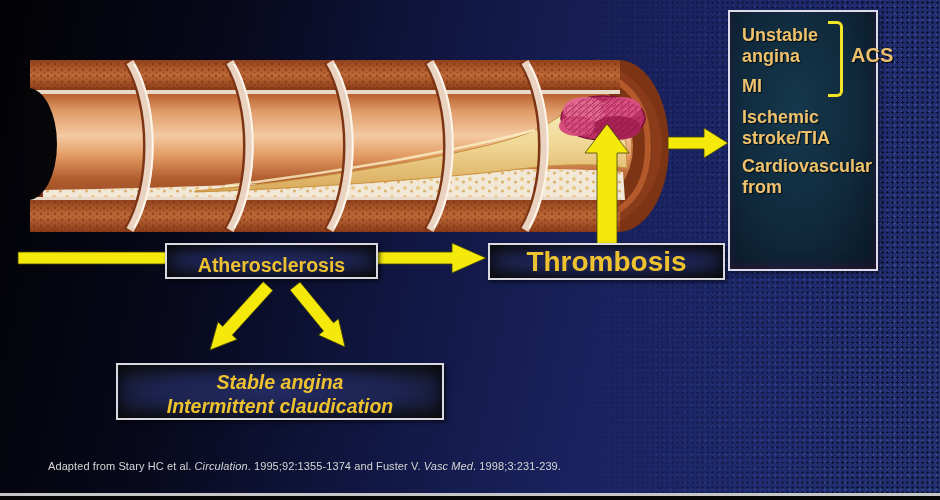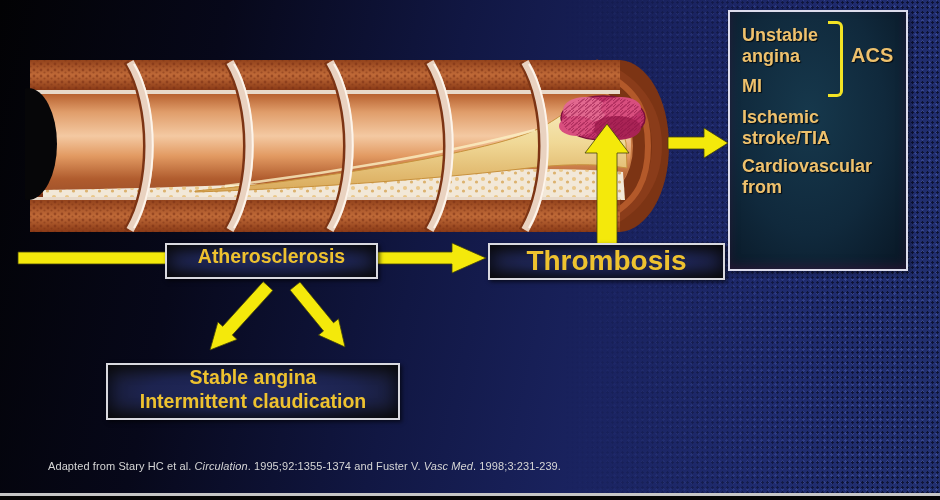--- a/index.html
+++ b/index.html
@@ -21,28 +21,28 @@
 
   .label-box{
     position:absolute;z-index:4;box-sizing:border-box;
     border:2px solid var(--box-border-gray,#d9d9df);
     background:
       radial-gradient(ellipse at center,rgba(35,43,99,.95) 0%,rgba(29,36,81,.95) 52%,rgba(19,19,24,.97) 100%);
     background-color:#15182e;
     box-shadow:inset 0 0 14px 4px rgba(0,0,0,.55),2px 2px 4px rgba(0,0,0,.6);
     color:var(--box-text-gold,#eec22f);
     font-weight:bold;text-align:center;
-    display:flex;flex-direction:column;align-items:center;justify-content:flex-start;
+    display:flex;flex-direction:column;align-items:center;justify-content:flex-end;
   }
   #athero-box{left:165px;top:243px;width:213px;height:36px;font-size:19.5px;}
   #thrombosis-box{left:488px;top:243px;width:237px;height:37px;font-size:28px;}
-  #stable-box{left:106px;top:363px;width:294px;height:57px;font-size:19.5px;line-height:24px;}
+  #stable-box{left:116px;top:363px;width:328px;height:57px;font-size:19.5px;line-height:24px;font-style:italic;}
 
   #outcomes-panel{
-    position:absolute;left:728px;top:10px;width:180px;height:261px;z-index:4;box-sizing:border-box;
+    position:absolute;left:728px;top:10px;width:150px;height:261px;z-index:4;box-sizing:border-box;
     border:2px solid var(--panel-border-white,#dcdcec);
     background:radial-gradient(ellipse at 45% 40%,#16384c 0%,#10293c 55%,#081624 100%);
     box-shadow:inset 0 -4px 10px rgba(60,20,60,.5),2px 2px 5px rgba(0,0,0,.5);
   }
   .outcome-list{margin:0;padding:13px 2px 0 12px;list-style:none;}
   .outcome-item{
     color:var(--panel-text-gold,#eec16d);font-weight:bold;font-size:18px;line-height:21px;
     text-shadow:1px 1px 1px rgba(0,0,0,.8);
   }
   .outcome-item.narrow{max-width:100px;}

